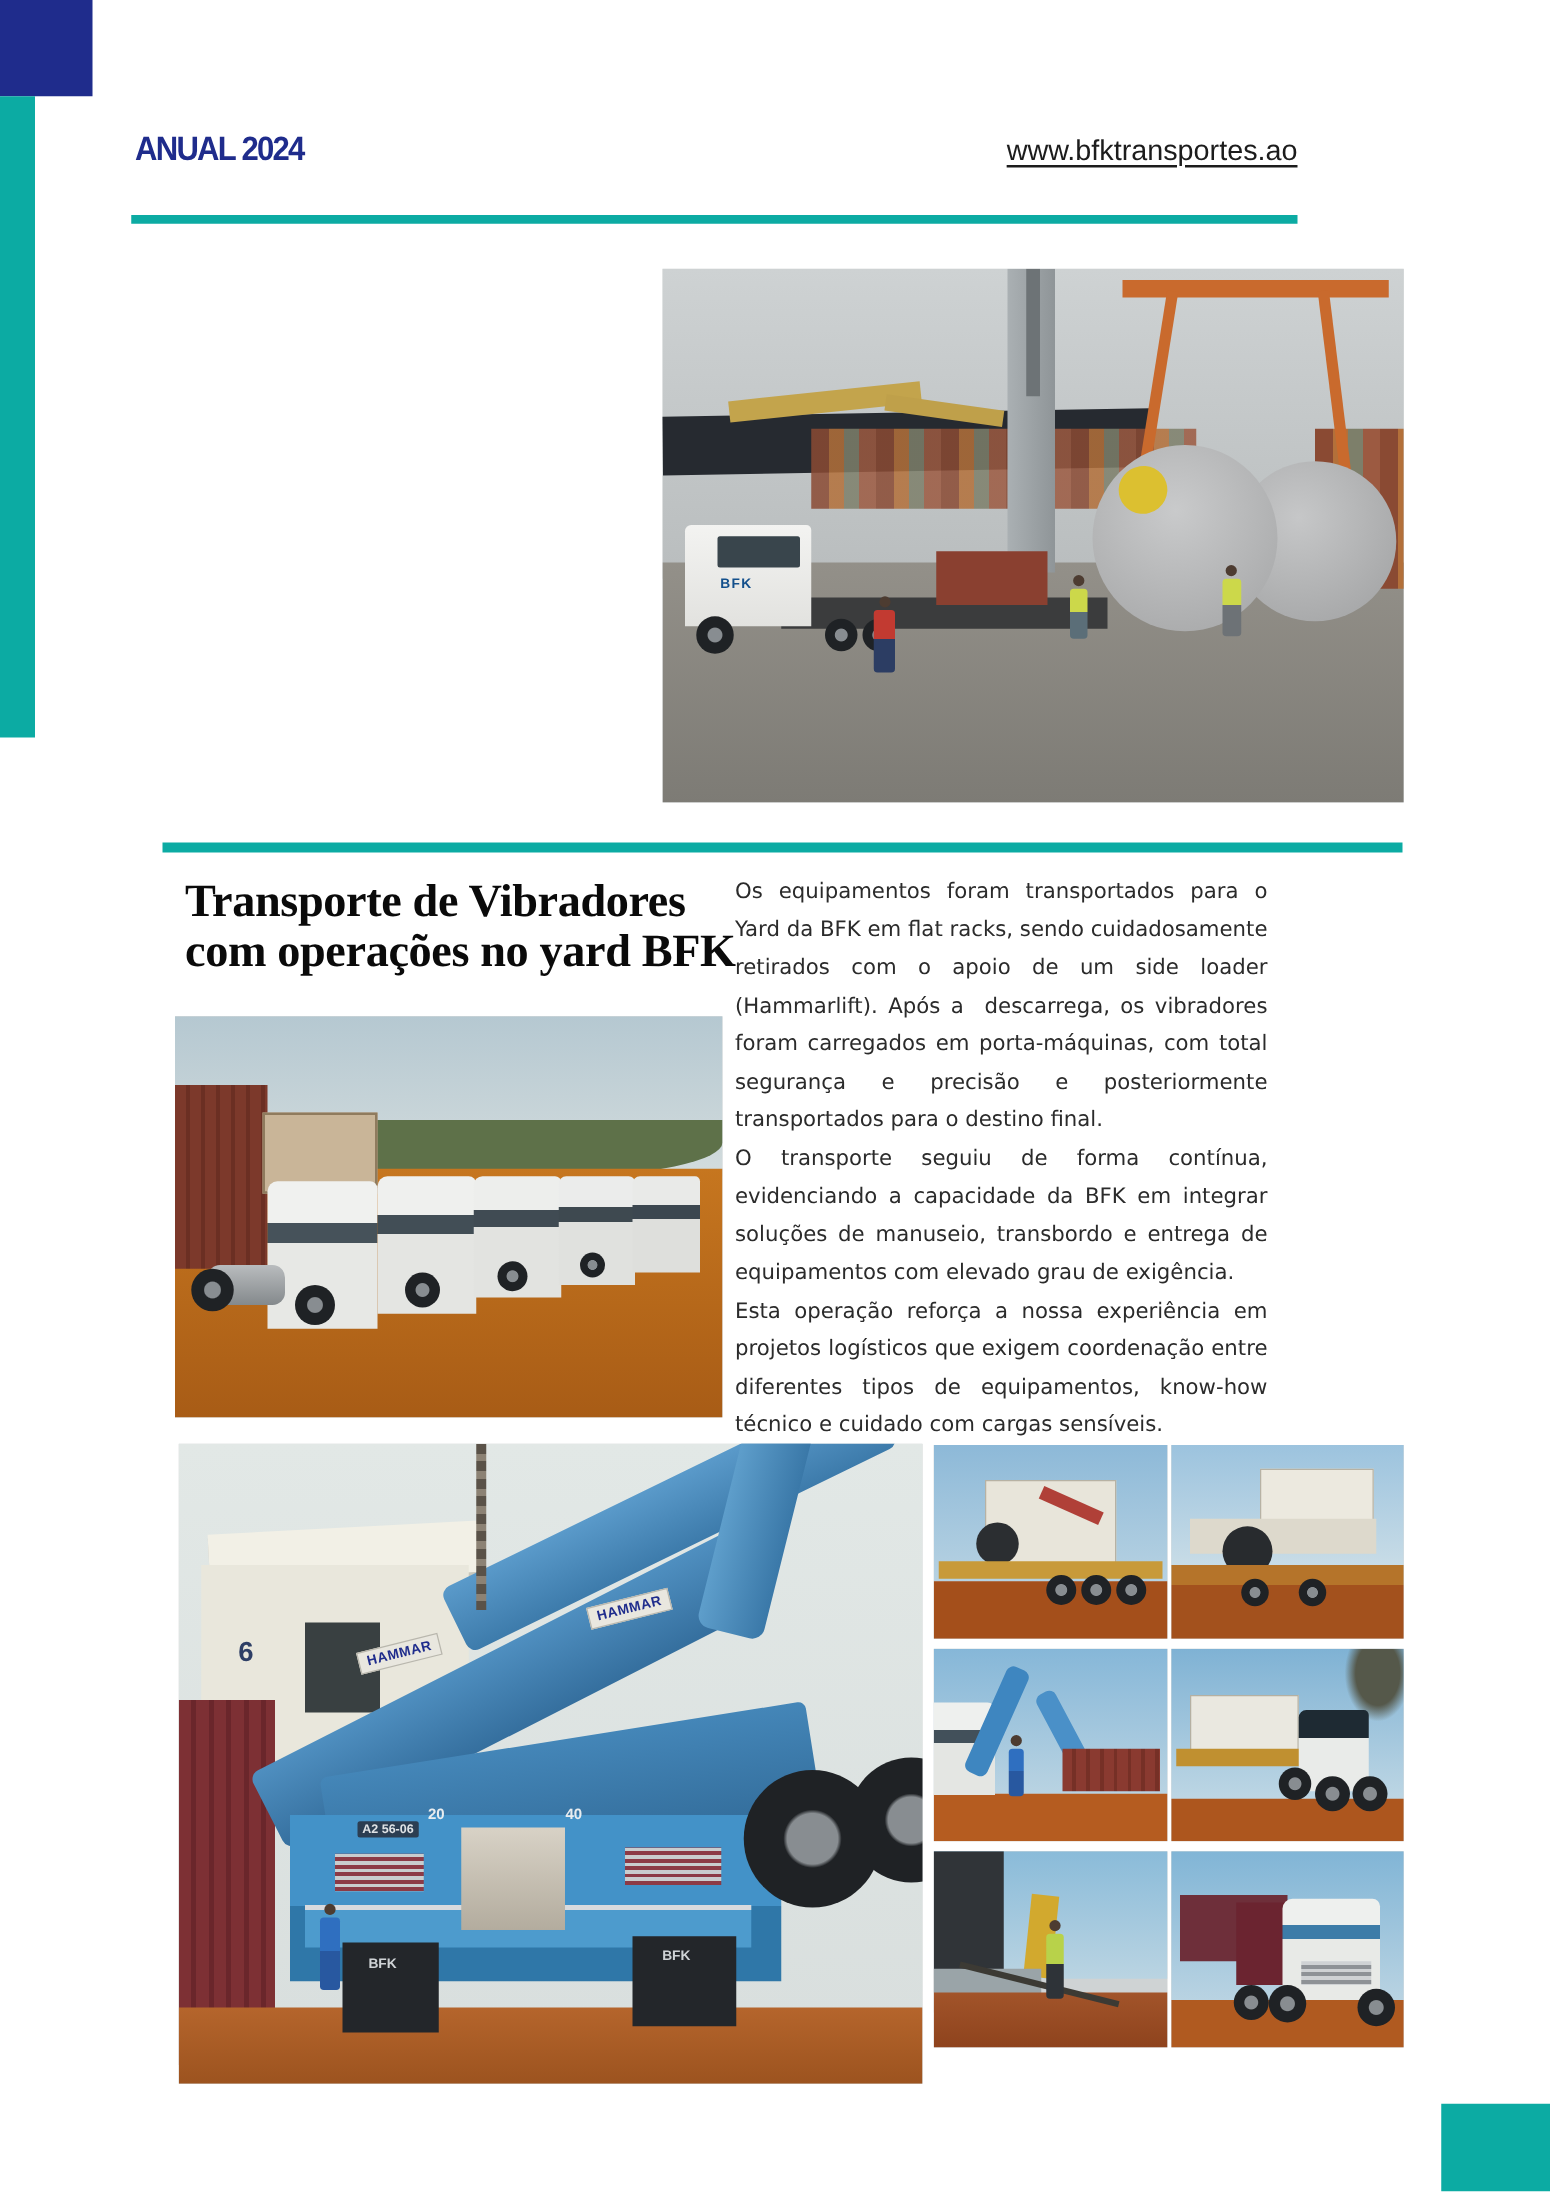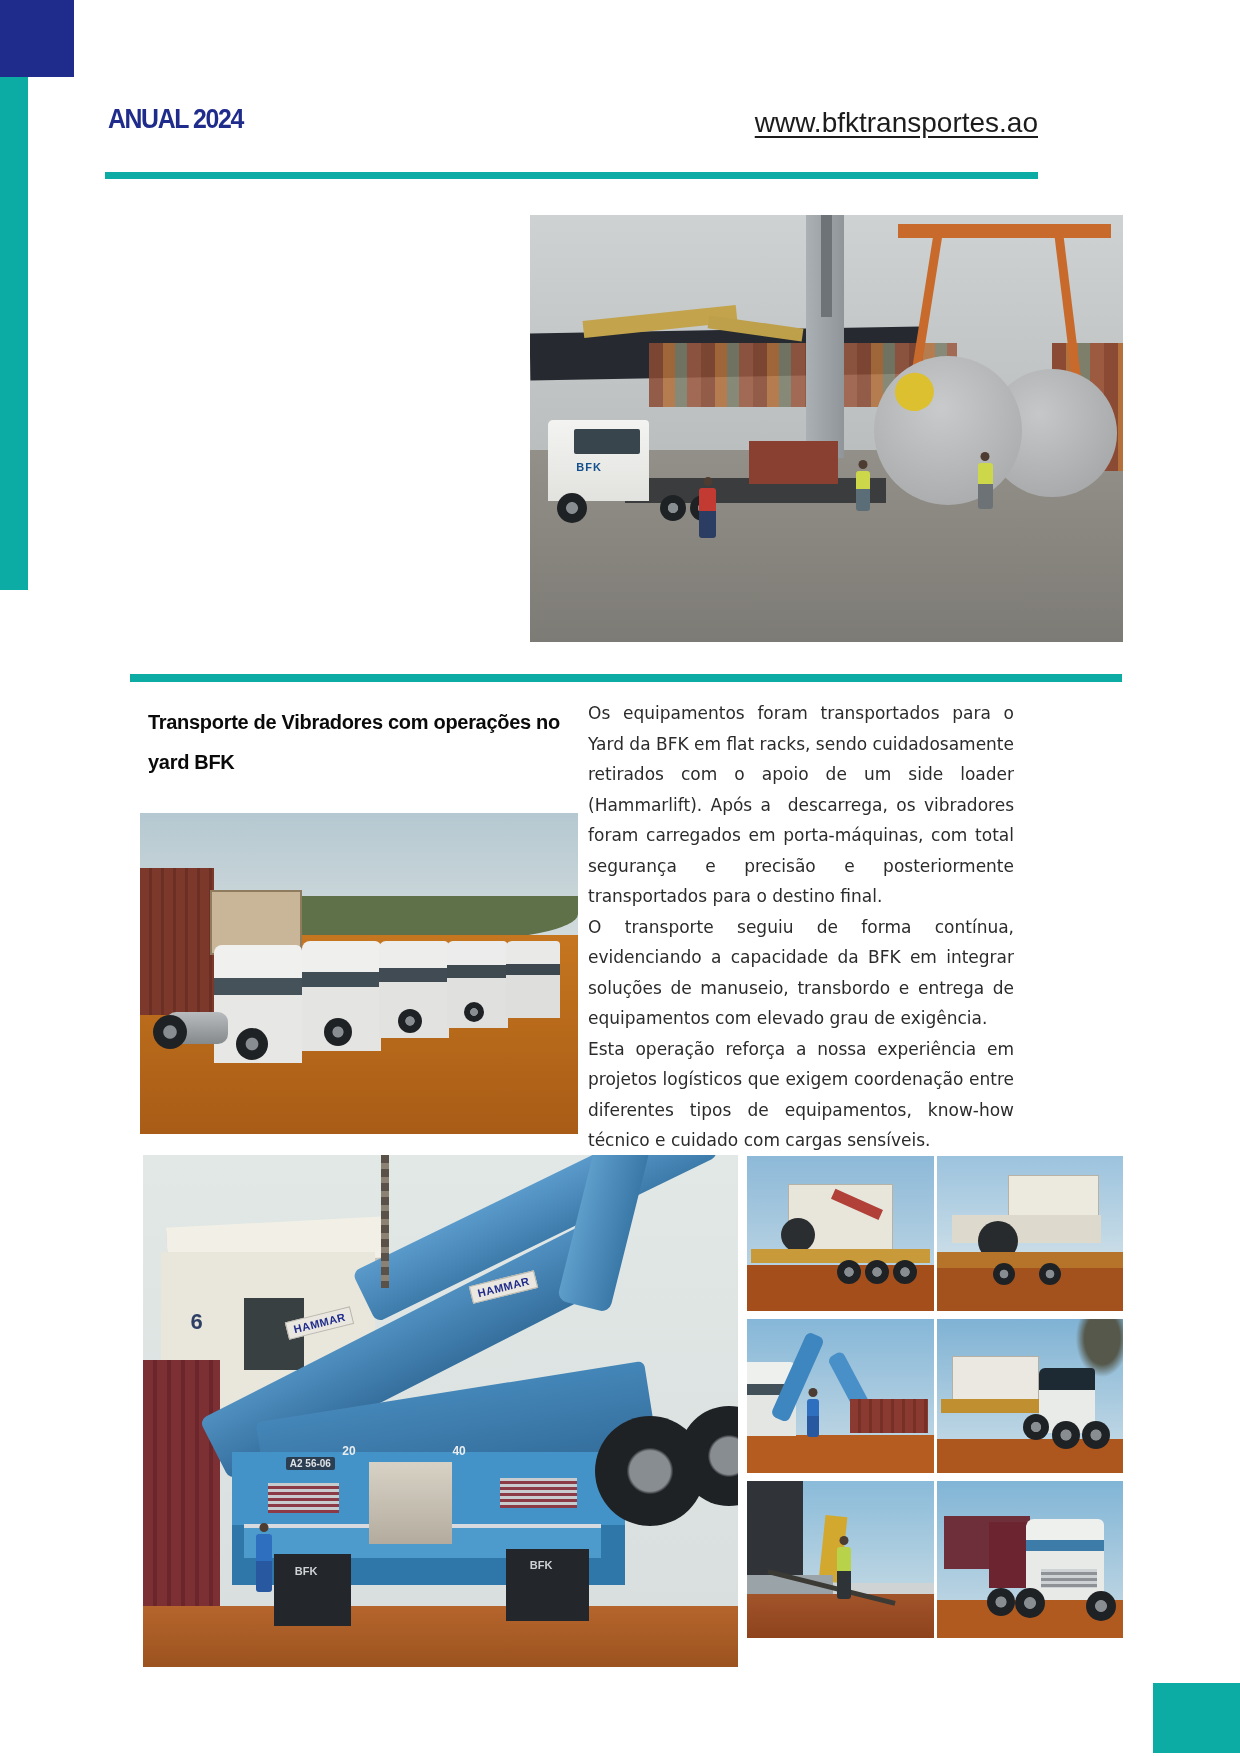--- a/index.html
+++ b/index.html
@@ -4,28 +4,28 @@
 <style>
   html,body{margin:0;padding:0;background:#ffffff;}
   .page{position:relative;width:1240px;height:1756px;background:#ffffff;overflow:hidden;
         font-family:"DejaVu Sans","Liberation Sans",sans-serif;}
   .abs{position:absolute;}
   
   .corner-square{left:0;top:0;width:74px;height:77px;background:#1F2C8C;}
   .left-bar{left:0;top:77px;width:28px;height:513px;background:#0CABA3;}
   .brand-title{left:108px;top:104px;font-family:"Liberation Sans",sans-serif;
         font-size:27px;font-weight:800;letter-spacing:-1.5px;color:#1F2C8C;transform:scaleX(.92);transform-origin:left top;}
-  .site-link{right:202px;top:107px;font-family:"Liberation Sans",sans-serif;font-size:28px;color:#1c1c1c;
+  .site-link{right:202px;top:107px;font-family:"Liberation Sans",sans-serif;font-size:23px;color:#1c1c1c;
         text-decoration:underline;text-underline-offset:4px;}
   .header-rule{left:105px;top:172px;width:933px;height:7px;background:#0CABA3;}
   .section-divider{left:130px;top:674px;width:992px;height:8px;background:#0CABA3;}
   
   .h-sec{font-family:"Liberation Sans",sans-serif;font-weight:800;color:#0a0a0a;letter-spacing:-.3px;}
   .h1a{left:142px;top:260px;width:360px;font-size:28px;line-height:38px;}
-  .h2a{left:148px;top:702px;width:450px;font-size:20px;line-height:40px;}
+  .h2a{left:148px;top:702px;width:450px;font-size:37px;line-height:40px;font-family:Liberation Serif, serif;}
   .body-text{color:#2b2b2b;white-space:pre-wrap;text-align:justify;}
   .b1{left:142px;top:392px;width:338px;font-size:20px;line-height:34px;}
   .b2{left:588px;top:698px;width:426px;font-size:17px;line-height:30.5px;}
   
   .photo{position:absolute;overflow:hidden;background:#cfd3d4;}
   .photo .abs{position:absolute;}
   .p1{left:530px;top:215px;width:593px;height:427px;}
   .p2{left:140px;top:813px;width:438px;height:321px;}
   .p3{left:143px;top:1155px;width:595px;height:512px;}
   .g{width:187px;height:155px;}

